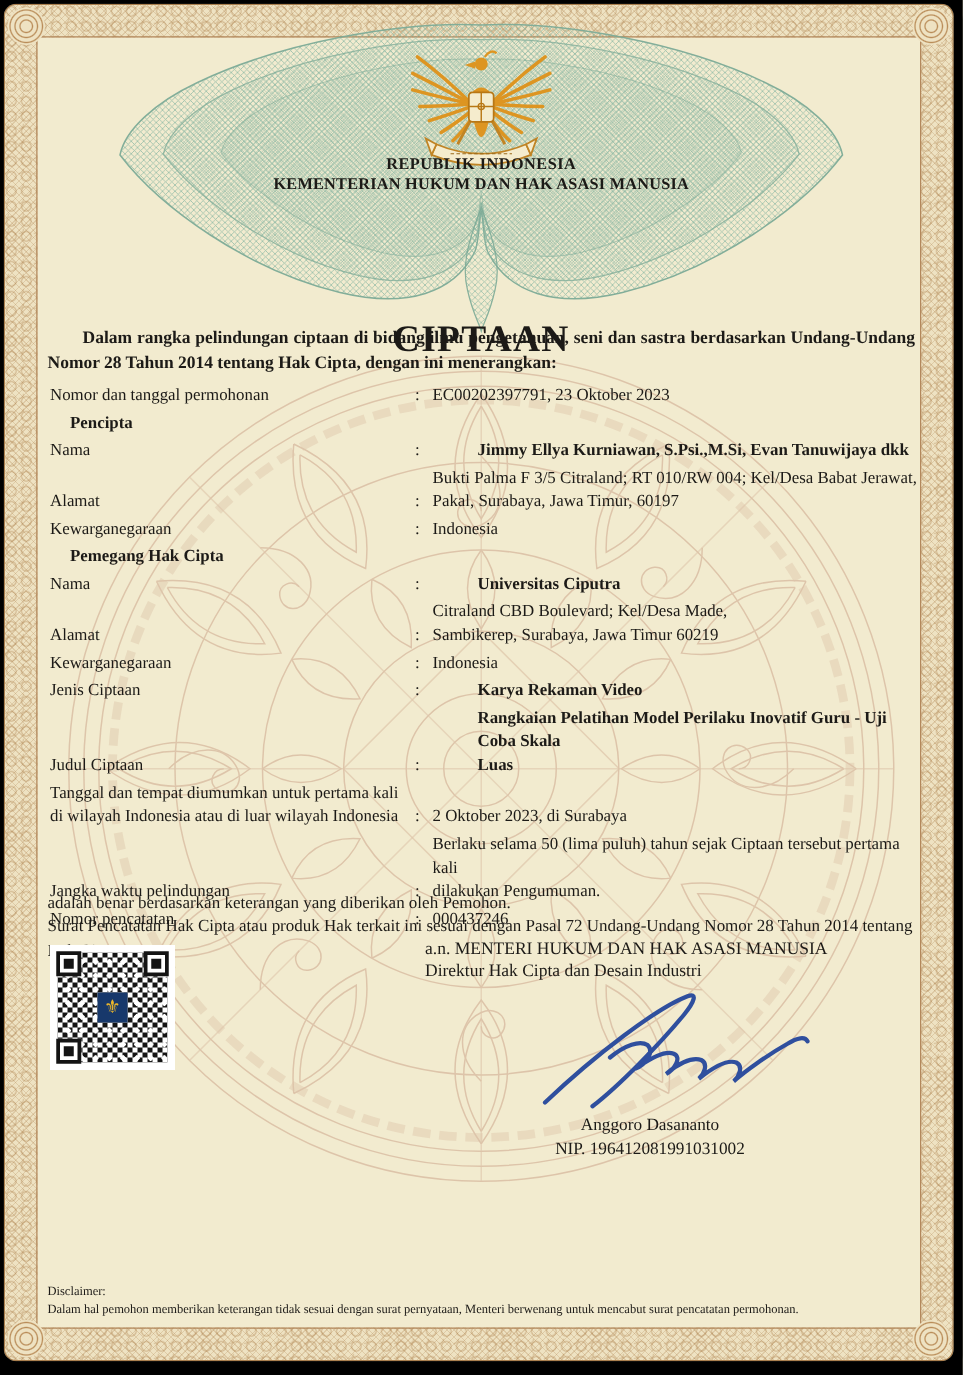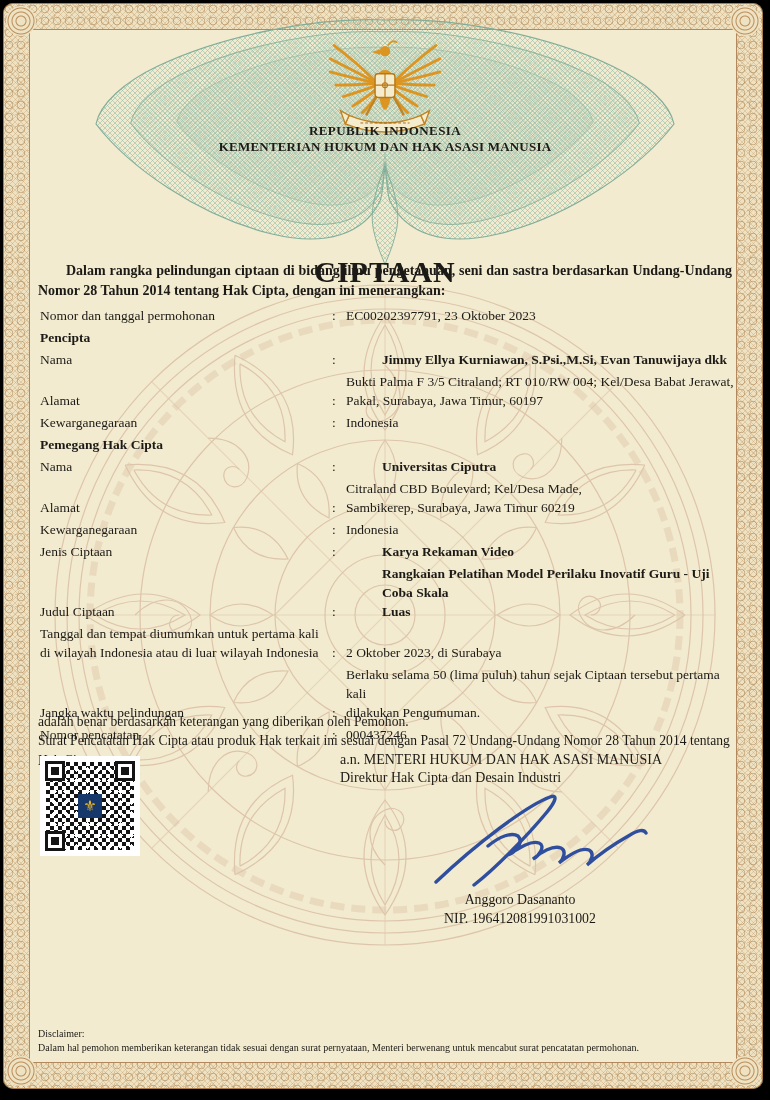--- a/index.html
+++ b/index.html
@@ -29,21 +29,21 @@
   .title1{top:172px;font-weight:bold;font-size:38px;letter-spacing:1px;}
   .title2{top:217px;font-weight:bold;font-size:30px;letter-spacing:1px;margin-top:38px;}
   
   .intro{top:261px;left:38px;right:38px;font-size:14px;line-height:1.42;
          text-align:justify;text-indent:28px;font-weight:bold;}
   .fields{position:absolute;top:306px;left:40px;right:36px;z-index:5;font-size:13.5px;line-height:19px;}
   .row{display:flex;margin-bottom:3px;align-items:flex-end;}
   .row .lbl{flex:0 0 292px;white-space:pre-line;}
   .row .col{flex:0 0 14px;}
   .row .val{flex:1;white-space:pre-line;}
-  .sec .lbl{font-weight:bold;}
+  .sec .lbl{font-weight:bold;margin-left:16px;}
   .bv .val{font-weight:bold;margin-left:36px;}
   .closing{top:712px;left:38px;right:24px;font-size:13.6px;line-height:1.42;}
   .approval{top:751px;left:340px;width:360px;font-size:14px;line-height:1.32;}
   .signer{top:891px;left:390px;width:260px;text-align:center;font-size:13.8px;line-height:1.35;}
   .disclaimer{top:1027px;left:38px;right:38px;font-size:10px;line-height:1.35;}
   
   .qr{position:absolute;left:40px;top:756px;width:100px;height:100px;background:#fff;z-index:5;}
   .qr-noise{position:absolute;inset:6px;
         background-image:
           radial-gradient(circle, #fff 2.1px, rgba(0,0,0,0) 2.2px),

